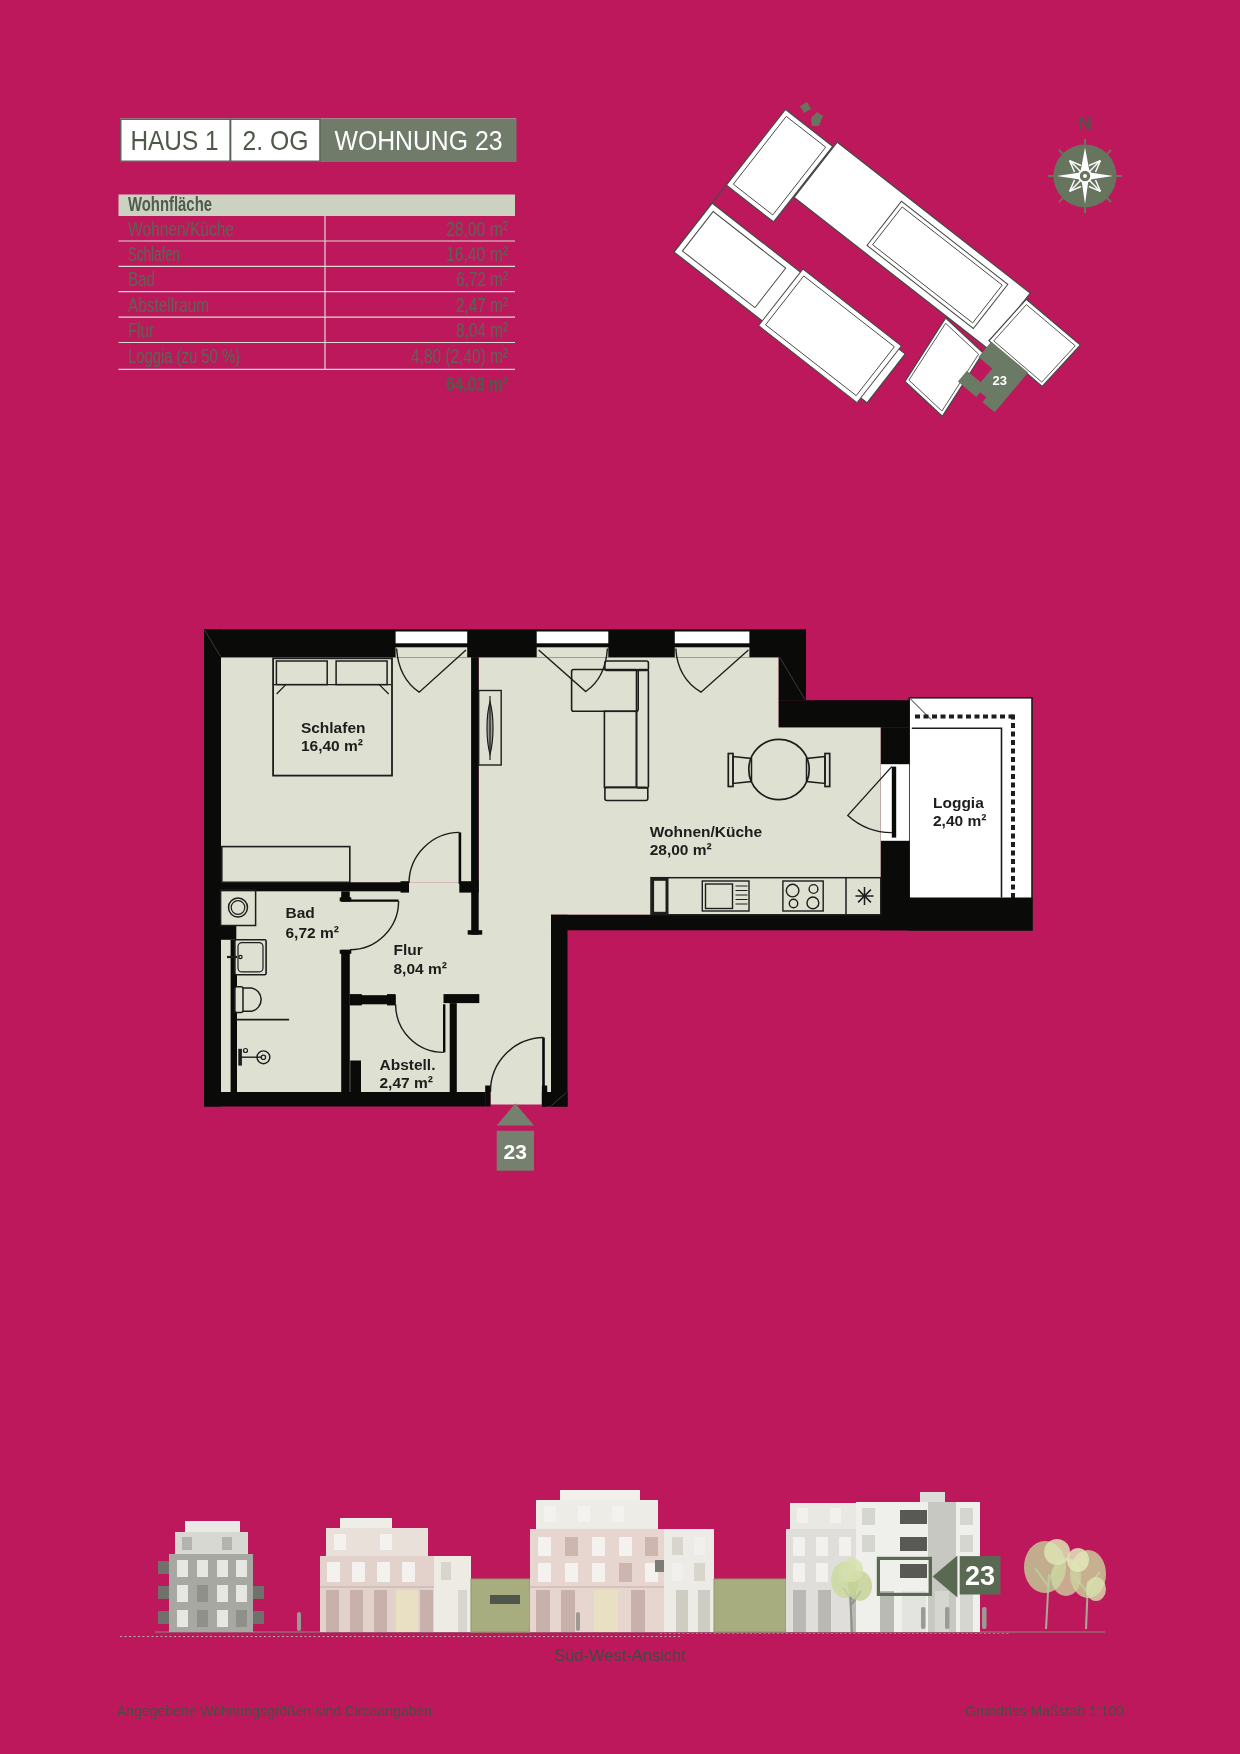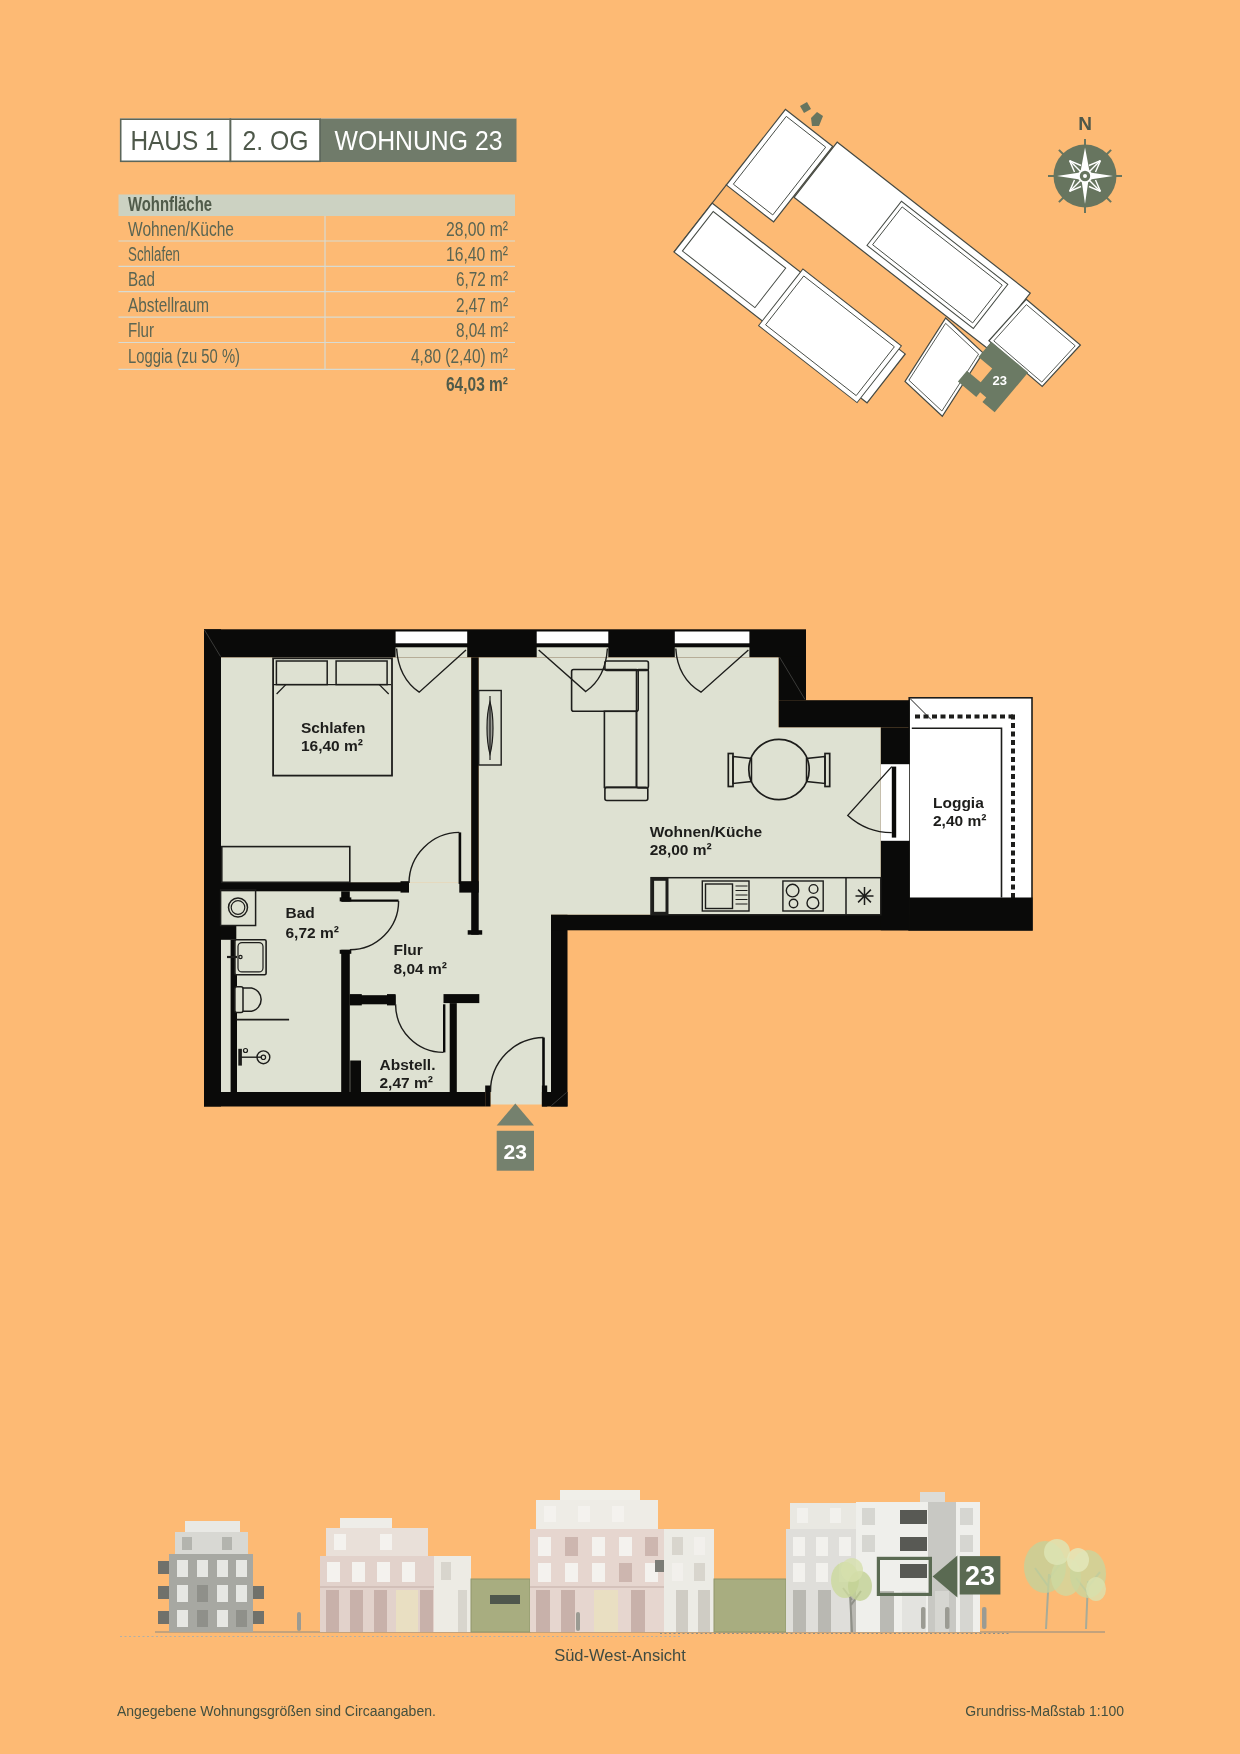--- a/index.html
+++ b/index.html
@@ -1,16 +1,16 @@
 <!DOCTYPE html>
 <html><head>
 <meta charset="utf-8">
 <style>
 html,body{margin:0;padding:0;background:#fff;}
-.page{position:relative;width:1240px;height:1754px;background:#fdba74;overflow:hidden;font-family:"Liberation Sans",sans-serif;}
+.page{position:relative;width:1240px;height:1754px;background:#be185d;overflow:hidden;font-family:"Liberation Sans",sans-serif;}
 svg text{font-family:"Liberation Sans",sans-serif;-webkit-font-smoothing:antialiased;}
 *{-webkit-font-smoothing:antialiased;}
 </style>
 </head>
 <body>
 <div class="page">
 <svg width="1240" height="1754" viewBox="0 0 1240 1754">
 
 <g>
 <rect x="120" y="118.5" width="396" height="43.5" fill="#ffffff" stroke="none"></rect>

